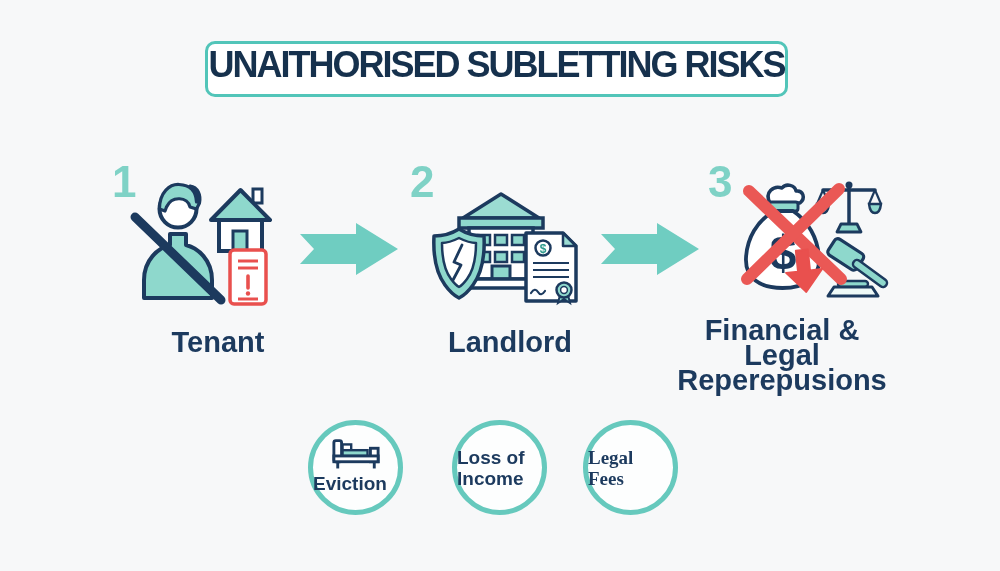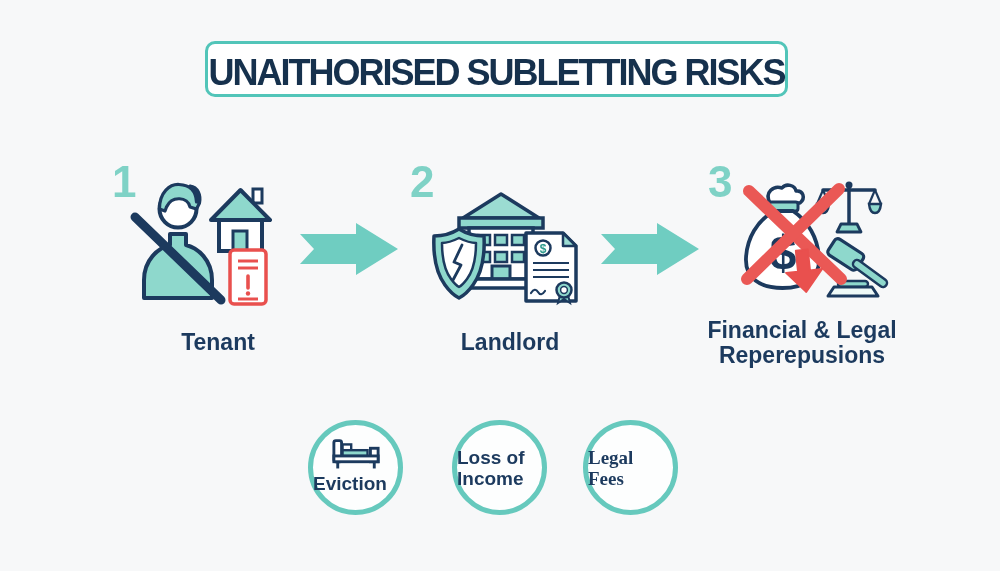--- a/index.html
+++ b/index.html
@@ -16,33 +16,33 @@
     background: #f7f8f9;
   }
   .abs { position: absolute; }
 
   
   .title-box {
     left: 205px; top: 41px; width: 583px; height: 56px;
     background: #ffffff;
     border: 3px solid #52c5b9;
     border-radius: 10px;
-    display: flex; align-items: flex-end; justify-content: center;
+    display: flex; align-items: flex-start; justify-content: center;
   }
   .title-text {
     font-size: 36px; font-weight: bold; letter-spacing: -2px;
     color: #16314d; white-space: nowrap;
   }
 
   
   .step-number {
     font-size: 44px; font-weight: bold; color: #7fd2c6; line-height: 1;
   }
   .step-label {
-    font-size: 23px; font-weight: bold; color: #1c3a5e;
+    font-size: 29px; font-weight: bold; color: #1c3a5e;
     text-align: center; white-space: pre-line; line-height: 25px;
   }
 
   
   .flow-arrow { display: block; }
 
   
   .badge-circle {
     width: 95px; height: 95px;
     background: #fdfefe;
@@ -175,21 +175,21 @@
 
   <svg class="abs" style="left:741px; top:185px;" width="106" height="100" viewBox="0 0 106 100">
     <line x1="8" y1="6" x2="100" y2="94" stroke="#ea5855" stroke-width="12" stroke-linecap="round"></line>
     <line x1="98" y1="4" x2="6" y2="94" stroke="#ea5855" stroke-width="12" stroke-linecap="round"></line>
   </svg>
 
   <svg class="abs" style="left:786px; top:250px; transform:rotate(-6deg);" width="36" height="42" viewBox="0 0 36 42">
     <polygon points="12,0 24,0 24,21 36,21 18,42 0,21 12,21" fill="#e9504e" stroke="#e9504e" stroke-width="2" stroke-linejoin="round"></polygon>
   </svg>
 
-  <div class="abs step-label" style="left:692px; top:318px; width:220px;">Financial &amp; Legal
+  <div class="abs step-label" style="left:672px; top:318px; width:220px;">Financial &amp; Legal
 Reperepusions</div>
 
   <div class="abs badge-circle" style="left:308px; top:420px;">
     <svg class="abs" style="left:18px; top:14px;" width="50" height="32" viewBox="0 0 52 32">
       <rect x="3" y="1" width="8" height="22" rx="2" fill="#ffffff" stroke="#1c3a5e" stroke-width="3"></rect>
       <rect x="12" y="5" width="9" height="8" fill="#ffffff" stroke="#1c3a5e" stroke-width="2.5"></rect>
       <rect x="12" y="11" width="26" height="6" fill="#8ed8cc" stroke="#1c3a5e" stroke-width="2.5"></rect>
       <rect x="41" y="9" width="8" height="14" fill="#ffffff" stroke="#1c3a5e" stroke-width="3"></rect>
       <rect x="3" y="17" width="46" height="6" fill="#ffffff" stroke="#1c3a5e" stroke-width="3"></rect>
       <line x1="7" y1="23" x2="7" y2="30" stroke="#1c3a5e" stroke-width="3"></line>

